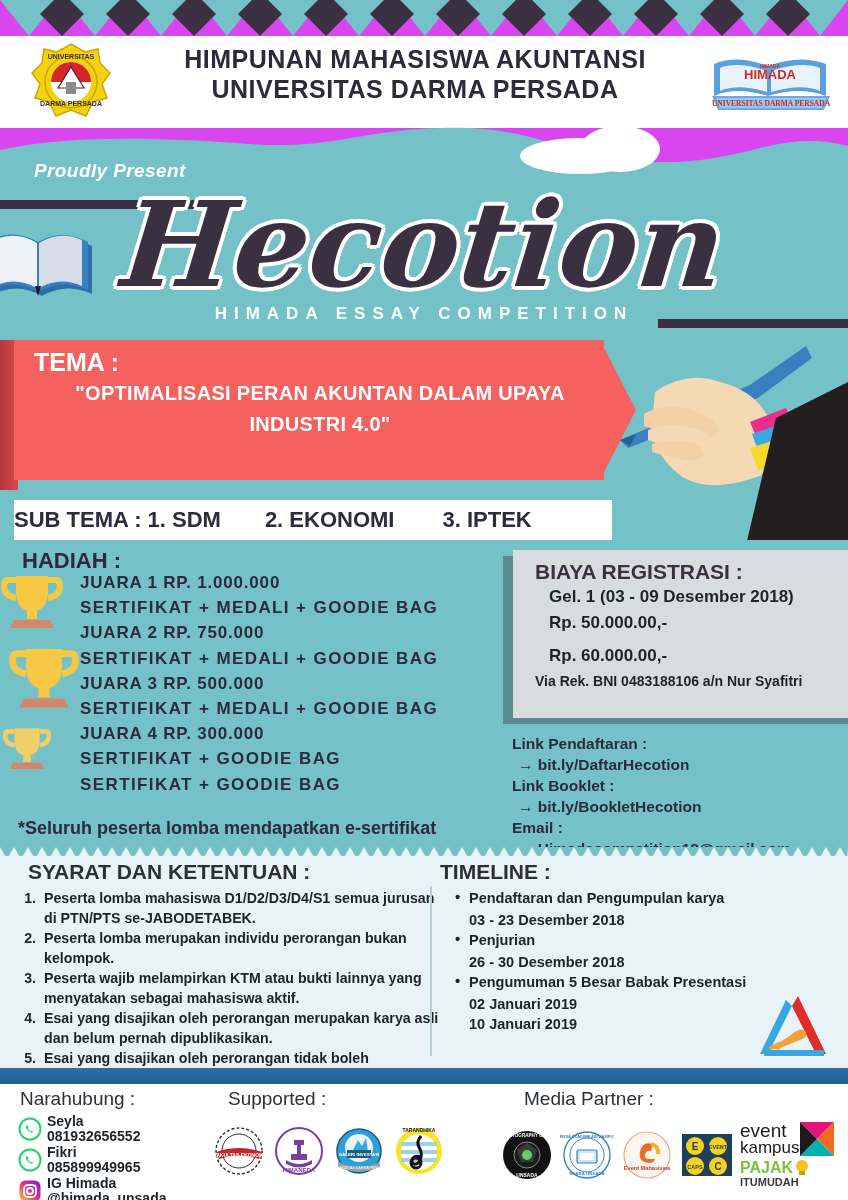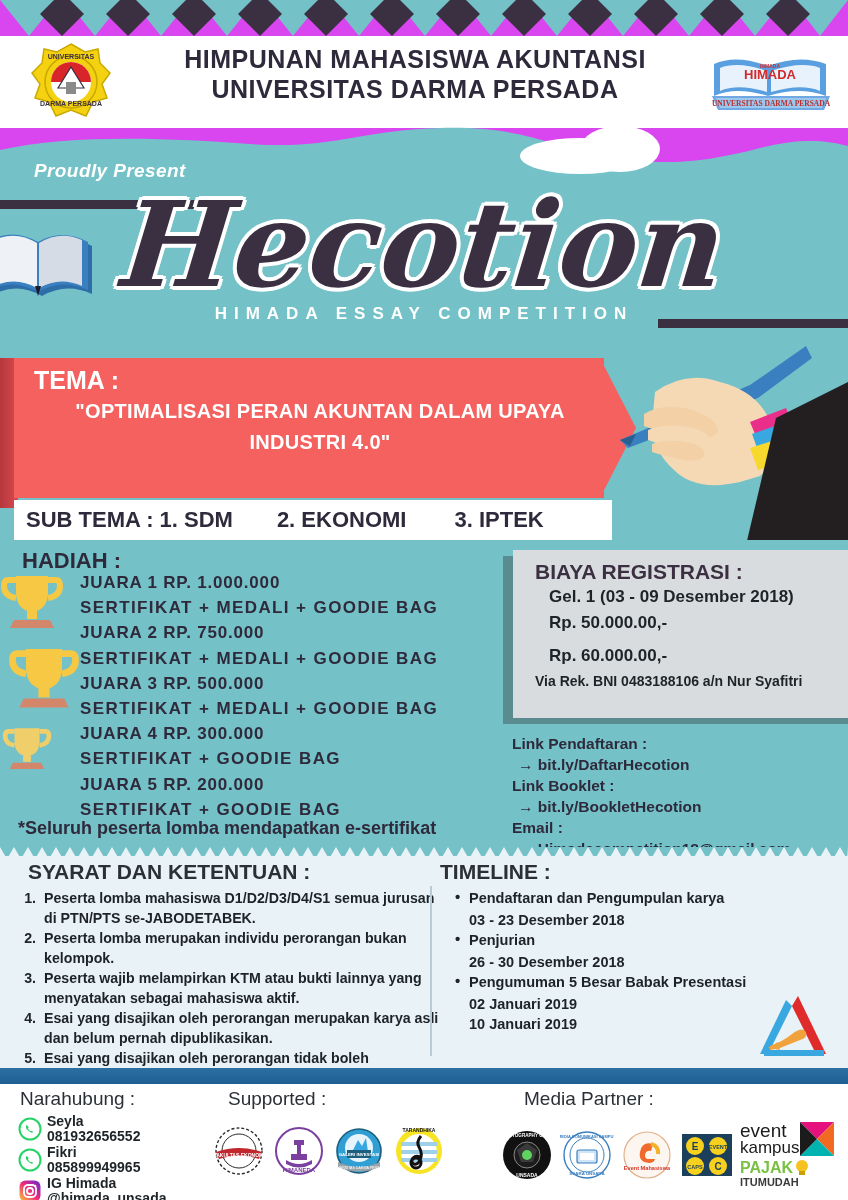--- a/index.html
+++ b/index.html
@@ -107,21 +107,21 @@
     font-size: 17px;
     letter-spacing: 7px;
   }
   .book {
     position: absolute; left: -12px; top: 100px;
     width: 110px; height: 86px;
   }
 
   
   .tema-wrap {
-    position: absolute; left: 0; top: 358px;
+    position: absolute; left: 0; top: 340px;
     width: 640px; height: 140px;
   }
   .tema-ribbon-tail {
     position: absolute; left: 0; top: 0;
     width: 18px; height: 150px;
     background: linear-gradient(90deg,#b5373c,#d84a4e);
   }
   .tema-body {
     position: absolute; left: 14px; top: 0;
     width: 590px; height: 140px;
@@ -147,21 +147,21 @@
   }
 
   
   .subtema {
     position: absolute; left: 14px; top: 500px;
     width: 598px; height: 40px;
     background: #ffffff;
     display: flex; align-items: center;
     color: #2f2a3b; font-weight: bold; font-size: 22px;
   }
-  .subtema .st-a { margin-left: 12px; text-align: center; }
+  .subtema .st-a { margin-left: 0; text-align: center; }
   .subtema .st-b { margin-left: 44px; }
   .subtema .st-c { margin-left: 48px; }
 
   
   .body-teal {
     position: absolute; top: 540px; left: 0;
     width: 848px; height: 310px;
     background: #74c2c8;
   }
   .hadiah-title {
@@ -456,21 +456,20 @@
 
     <div class="hadiah-list">
       <div>JUARA 1 RP. 1.000.000</div>
       <div class="dim">SERTIFIKAT + MEDALI + GOODIE BAG</div>
       <div>JUARA 2 RP. 750.000</div>
       <div class="dim">SERTIFIKAT + MEDALI + GOODIE BAG</div>
       <div>JUARA 3 RP. 500.000</div>
       <div class="dim">SERTIFIKAT + MEDALI + GOODIE BAG</div>
       <div>JUARA 4 RP. 300.000</div>
       <div class="dim">SERTIFIKAT + GOODIE BAG</div>
-      <div>JUARA 5 RP. 200.000</div>
       <div class="dim">SERTIFIKAT + GOODIE BAG</div>
     </div>
 
     <div class="hadiah-note">*Seluruh peserta lomba mendapatkan e-sertifikat</div>
   </div>
 
   <div class="biaya-shadow"></div>
   <div class="biaya">
     <div class="biaya-title">BIAYA REGISTRASI :</div>
     <div class="biaya-line">Gel. 1 (03 - 09 Desember 2018)</div>

